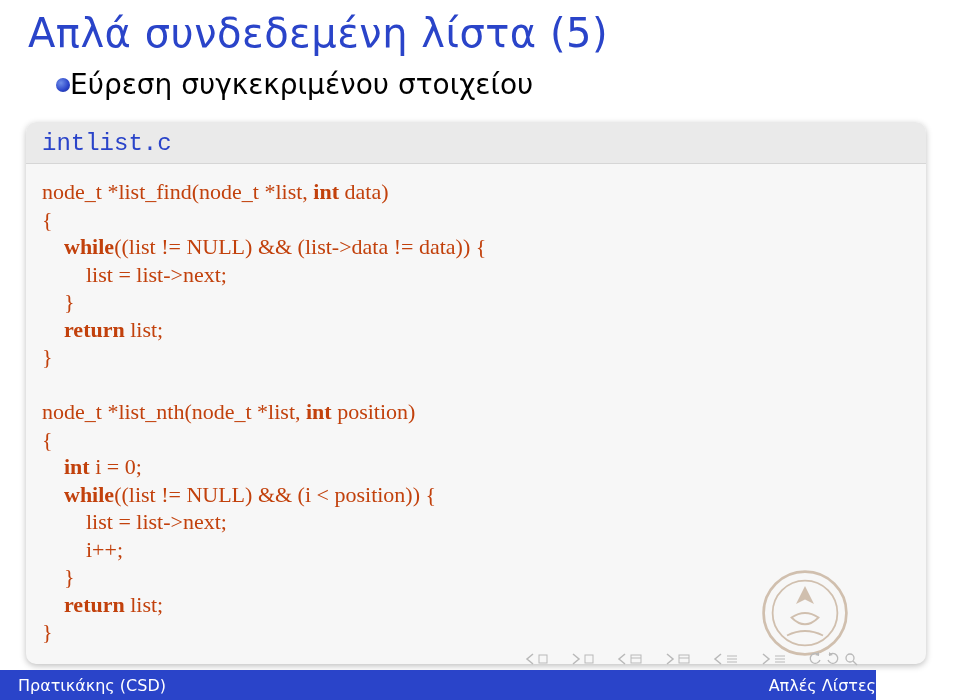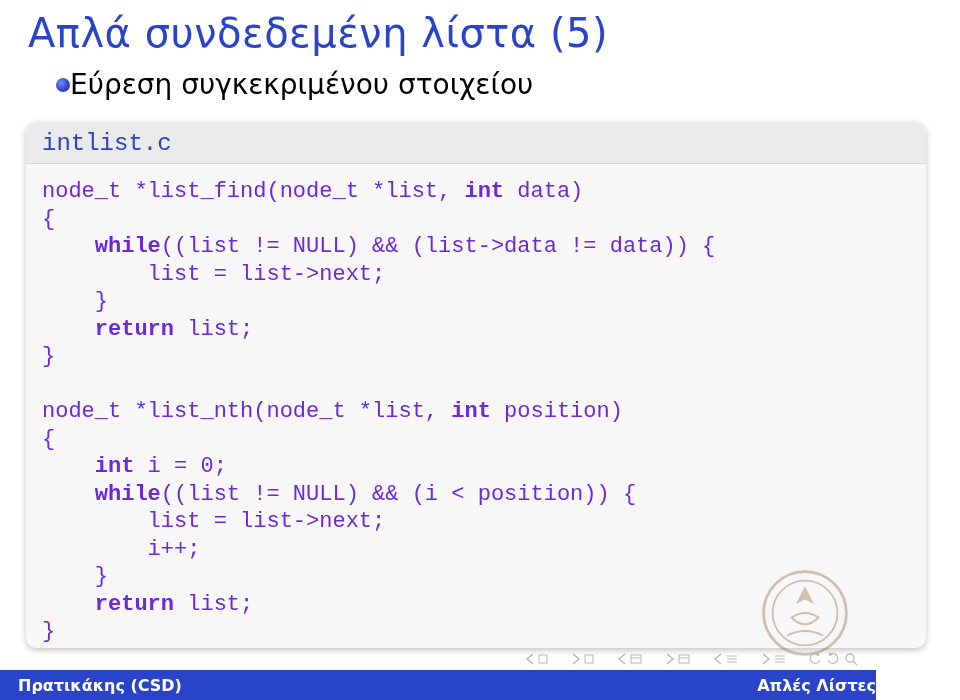--- a/index.html
+++ b/index.html
@@ -58,25 +58,25 @@
     background: #eaeaea;
     border-bottom: 1px solid #d6d6d6;
     padding: 8px 16px 6px 16px;
     font-size: 24px;
     color: #2a44c9;
     border-top-left-radius: 10px;
     border-top-right-radius: 10px;
     font-family: Liberation Mono, monospace;
   }
   .code-body {
-    padding: 14px 16px 2px 16px;
-    font-family: Liberation Mono, monospace;
+    padding: 14px 16px 18px 16px;
+    font-family: Liberation Serif, serif;
     font-size: 22px;
     line-height: 1.25;
-    color: #6d28d9;
+    color: #c2410c;
     white-space: pre;
   }
   .kw { font-weight: 700; }
   .watermark {
     position: absolute;
     right: 26px;
     bottom: 42px;
     width: 90px;
     height: 90px;
     opacity: 0.35;
@@ -85,21 +85,20 @@
     position: absolute;
     left: 0;
     bottom: 0;
     width: 100%;
     height: 30px;
     background: #2a44c9;
     color: #ffffff;
     display: flex;
     align-items: center;
     font-size: 16px;
-    font-weight: bold;
   }
   .footer .left   { flex: 1; text-align: left;   padding-left: 18px; }
   .footer .center { flex: 1; text-align: right; }
   .footer .right  { flex: 1; text-align: right;  padding-right: 18px; }
   .navbar {
     position: absolute;
     right: 18px;
     bottom: 34px;
     display: flex;
     gap: 22px;

